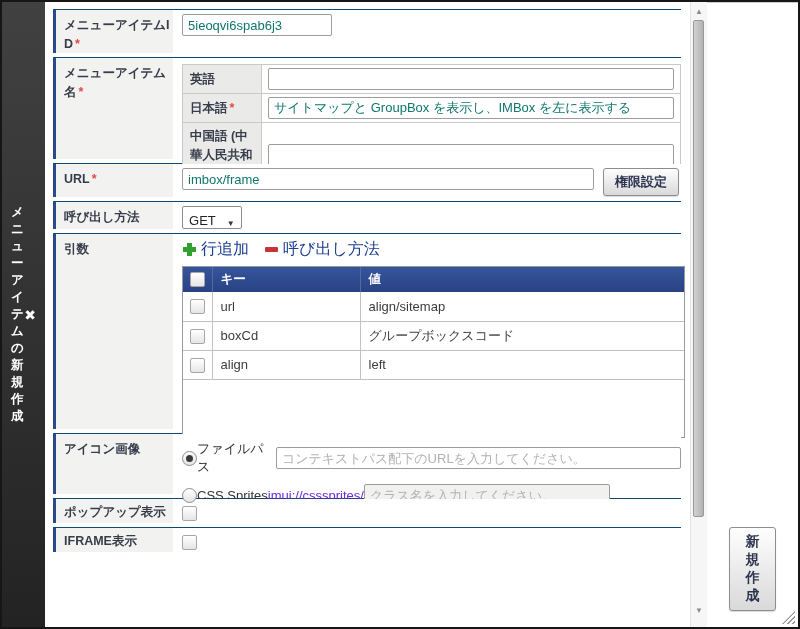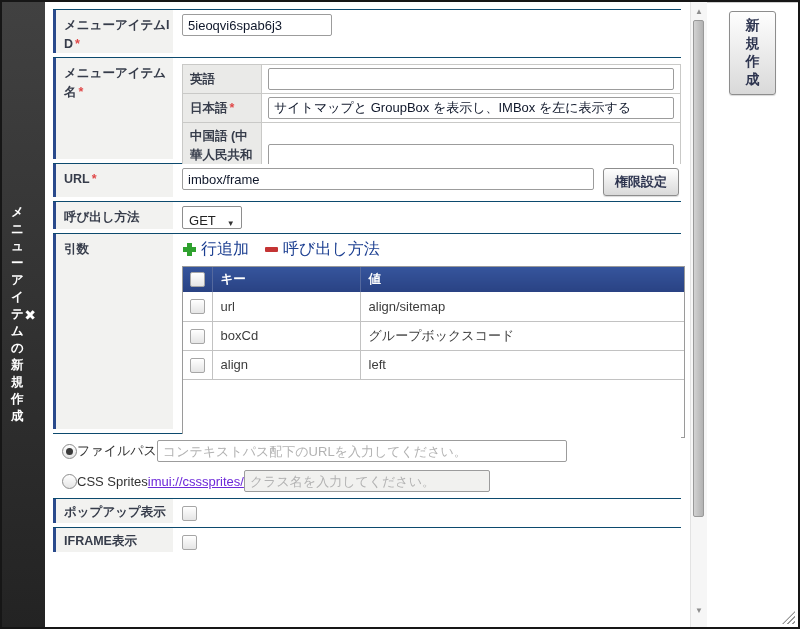--- a/index.html
+++ b/index.html
@@ -17,21 +17,21 @@
   .sb-arrow.up{top:4px}
   .sb-arrow.down{bottom:10px}
   .sb-thumb{position:absolute;left:2px;top:18px;width:11px;height:497px;background:linear-gradient(90deg,#d2d2d2,#b2b2b2);border:1px solid #999;border-radius:2px;box-sizing:border-box;cursor:pointer;}
 
   
   .frow{display:flex;margin-bottom:4px;border-top:1px solid #0c4a6e;}
   .flabel{flex:0 0 120px;box-sizing:border-box;background:#f2f2f0;border-left:3px solid #2a4a8c;padding:6px 2px 4px 8px;font-size:12.5px;font-weight:bold;color:#363c4a;line-height:1.55;word-break:break-all;}
   .req{color:#e04848;margin-left:2px;font-weight:bold;}
   .fcontent{flex:1;padding:4px 0 4px 9px;background:#fff;min-width:0;}
 
-  .txt{height:22px;box-sizing:border-box;border:1px solid #9c9c9c;border-radius:2px;padding:2px 5px;font-size:13px;font-family:inherit;color:#0f172a;background:#fff;}
+  .txt{height:22px;box-sizing:border-box;border:1px solid #9c9c9c;border-radius:2px;padding:2px 5px;font-size:13px;font-family:inherit;color:#0f766e;background:#fff;}
   .txt::placeholder{color:#b2b2b2;}
   .txt.disabled{background:#f1f1ef;}
 
   
   .subtable{border-collapse:collapse;margin-top:2px;}
   .subtable td{border:1px solid #c9c9c7;font-size:12.5px;}
   .subtable td.sl{background:#eaeae8;font-weight:bold;color:#363c4a;width:126px;padding:4px 7px;line-height:1.5;}
   .subtable td.si{padding:3px 6px;background:#fff;}
 
   
@@ -64,21 +64,21 @@
   
   .cb{display:inline-block;width:13px;height:13px;border:1px solid #a6a6a6;border-radius:2px;background:linear-gradient(#fff,#e5e5e5);vertical-align:middle;cursor:pointer;}
   .radio{display:inline-block;width:13px;height:13px;border:1px solid #8d8d8d;border-radius:50%;background:linear-gradient(#fff,#e5e5e5);position:relative;vertical-align:middle;cursor:pointer;flex:0 0 auto;}
   .radio.checked::after{content:"";position:absolute;left:3px;top:3px;width:7px;height:7px;border-radius:50%;background:#3a3a3a;}
 
   .icon-line{display:flex;align-items:center;margin:2px 0 8px 0;font-size:13px;color:#333;}
   .icon-line .rlabel{color:#333;}
   .prefix{color:#6d28d9;text-decoration:underline;}
 
   
-  .footer{flex:0 0 47px;border-top:1px solid #cfcfcf;background:#fff;display:flex;align-items:flex-start;justify-content:flex-end;padding:8px 22px;position:relative;}
+  .footer{flex:0 0 47px;border-top:1px solid #cfcfcf;background:#fff;display:flex;align-items:flex-end;justify-content:flex-end;padding:16px 22px;position:relative;}
   .resize-grip{position:absolute;right:3px;bottom:3px;width:13px;height:13px;background:repeating-linear-gradient(135deg,transparent 0 2px,#9a9a9a 2px 3.5px);clip-path:polygon(100% 0,100% 100%,0 100%);cursor:nwse-resize;}
 </style>
 </head>
 <body>
 
 <div class="dialog">
 
   <div class="titlebar">
     <span class="title">メニューアイテムの新規作成</span>
     <span class="close">✖</span>
@@ -179,20 +179,23 @@
               <td>align</td>
               <td>left</td>
             </tr>
           </tbody>
             </table>
         </div>
       </div>
     </div>
 
     <div class="frow" style="height:60px">
+      <div class="flabel">
+        <span>アイコン画像</span>
+      </div>
       <div class="fcontent">
         <div class="icon-line">
           <span class="radio checked"></span>
           <span class="rlabel">ファイルパス</span>
           <input class="txt" style="width: 410px;" type="text" placeholder="コンテキストパス配下のURLを入力してください。">
         </div>
         <div class="icon-line">
           <span class="radio"></span>
           <span class="rlabel">CSS Sprites</span>
           <span class="prefix">imui://csssprites/</span>

